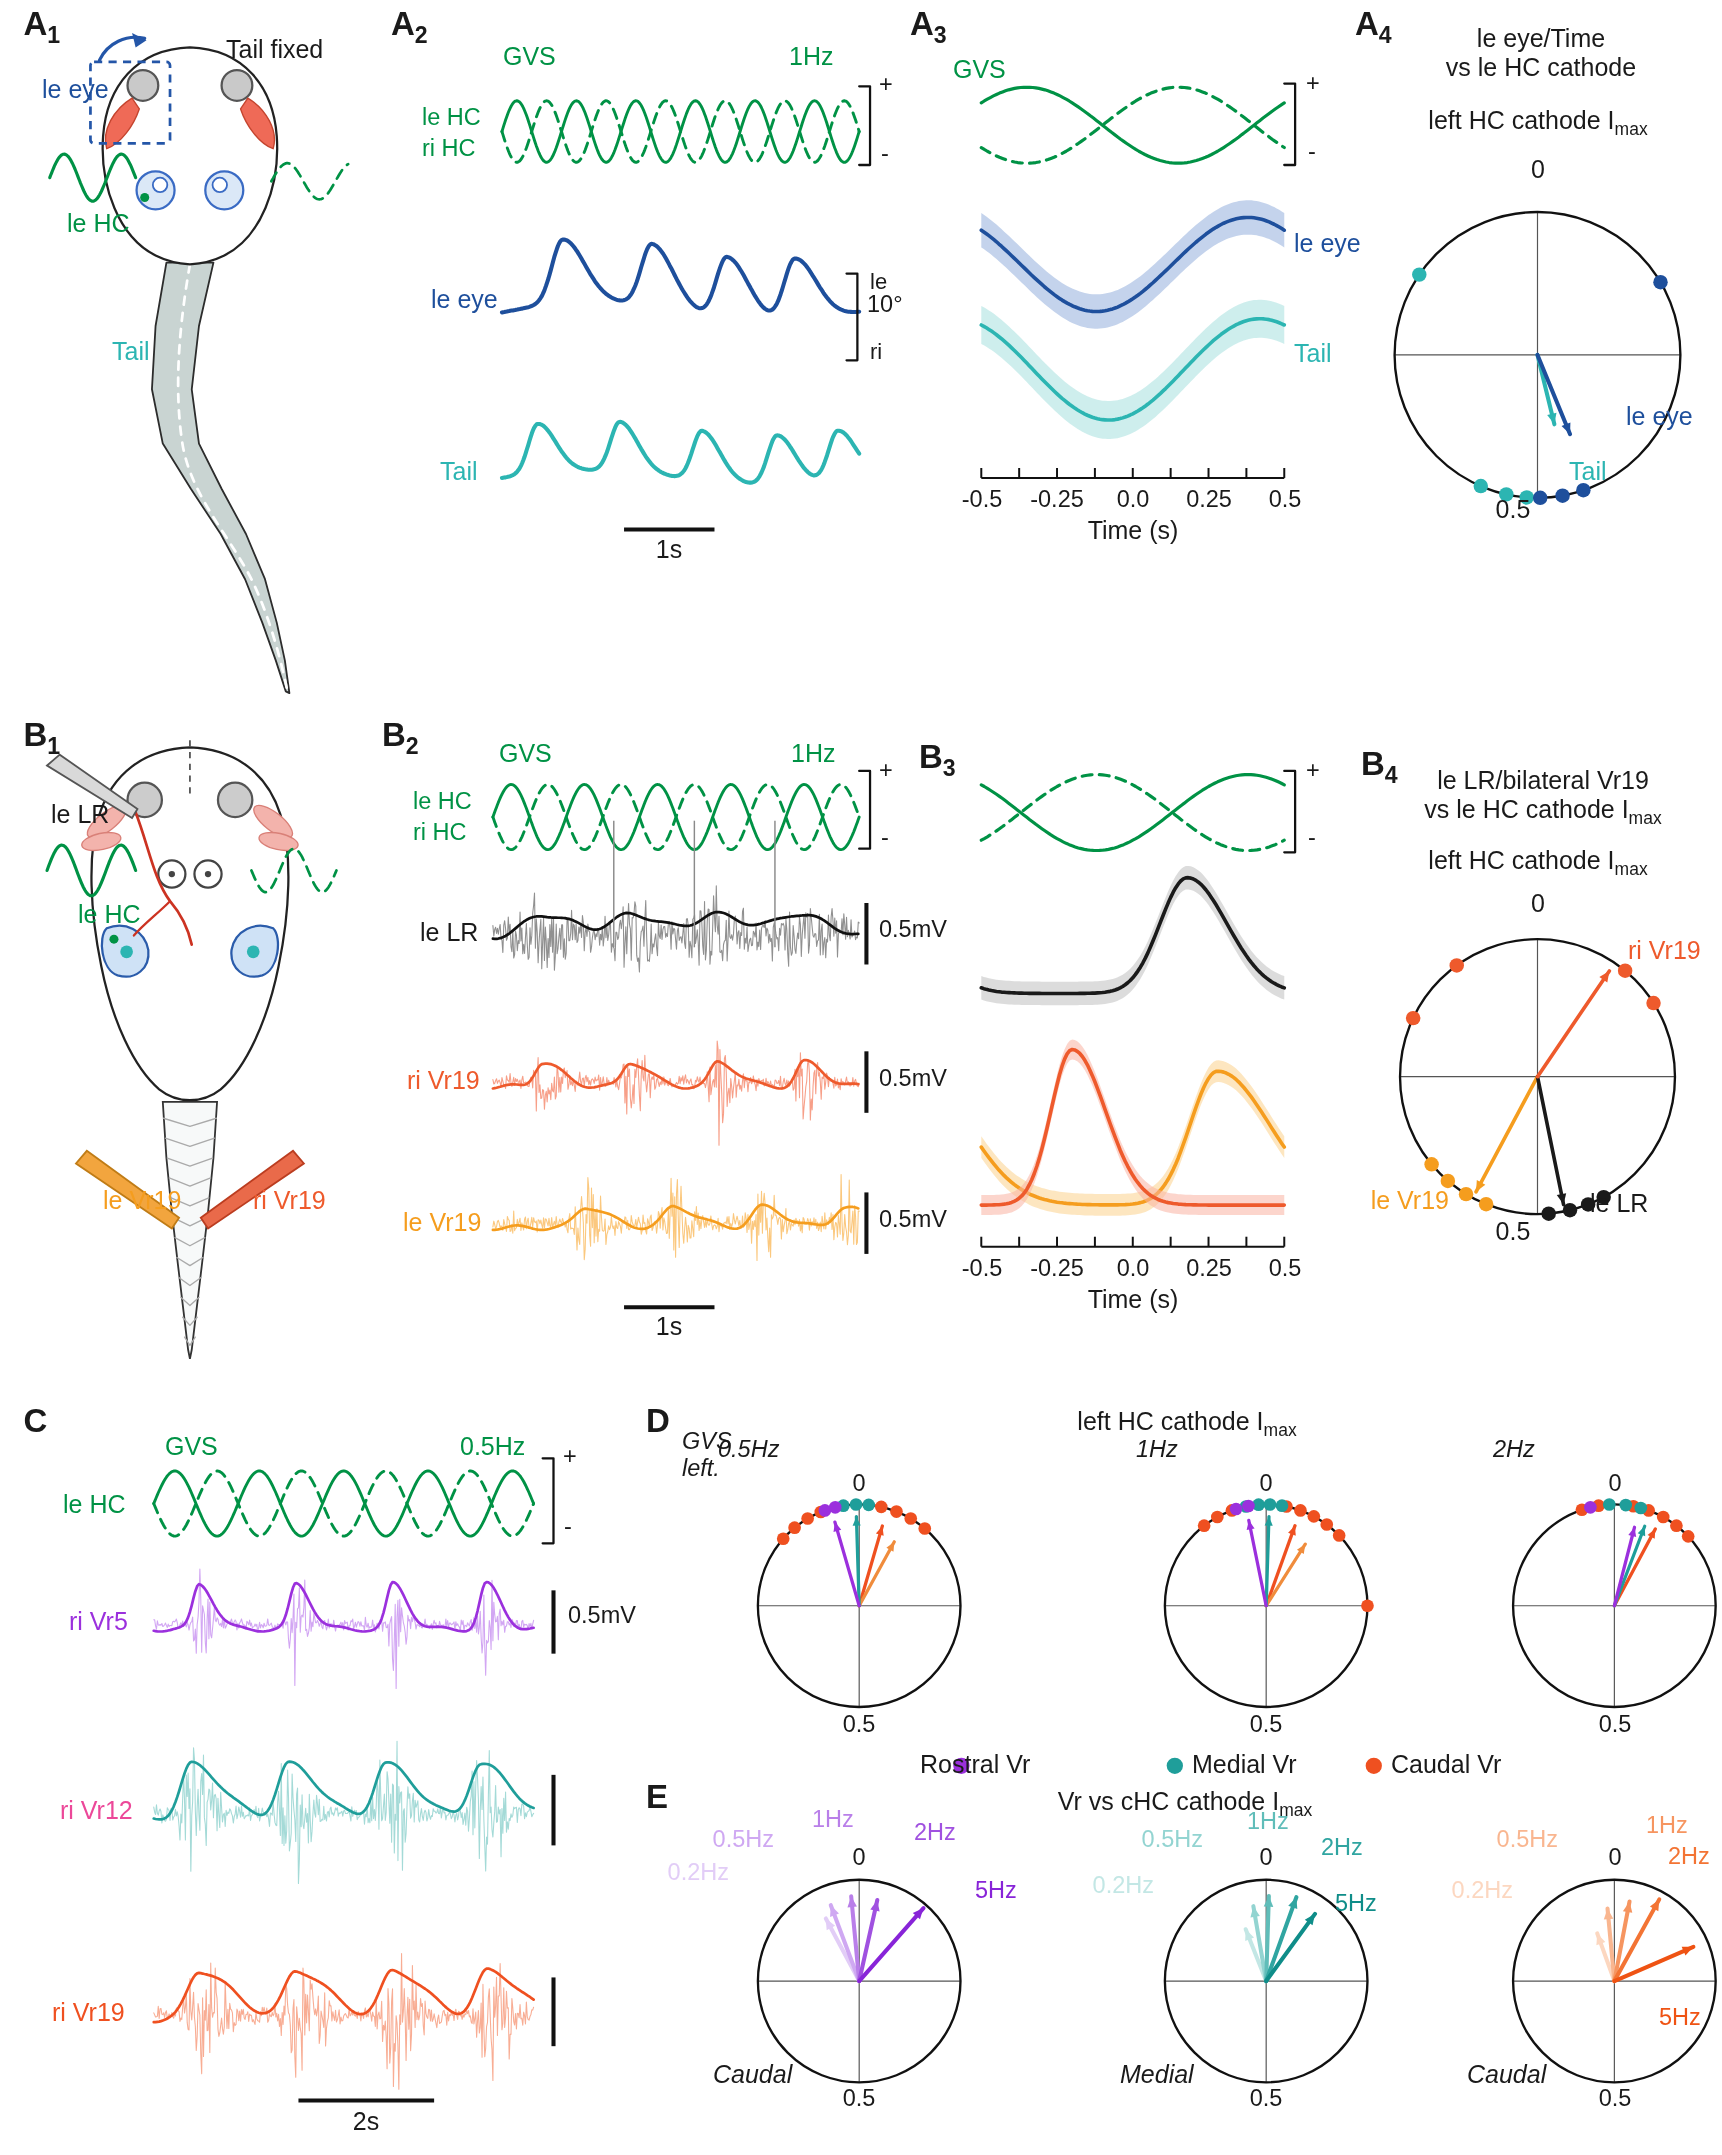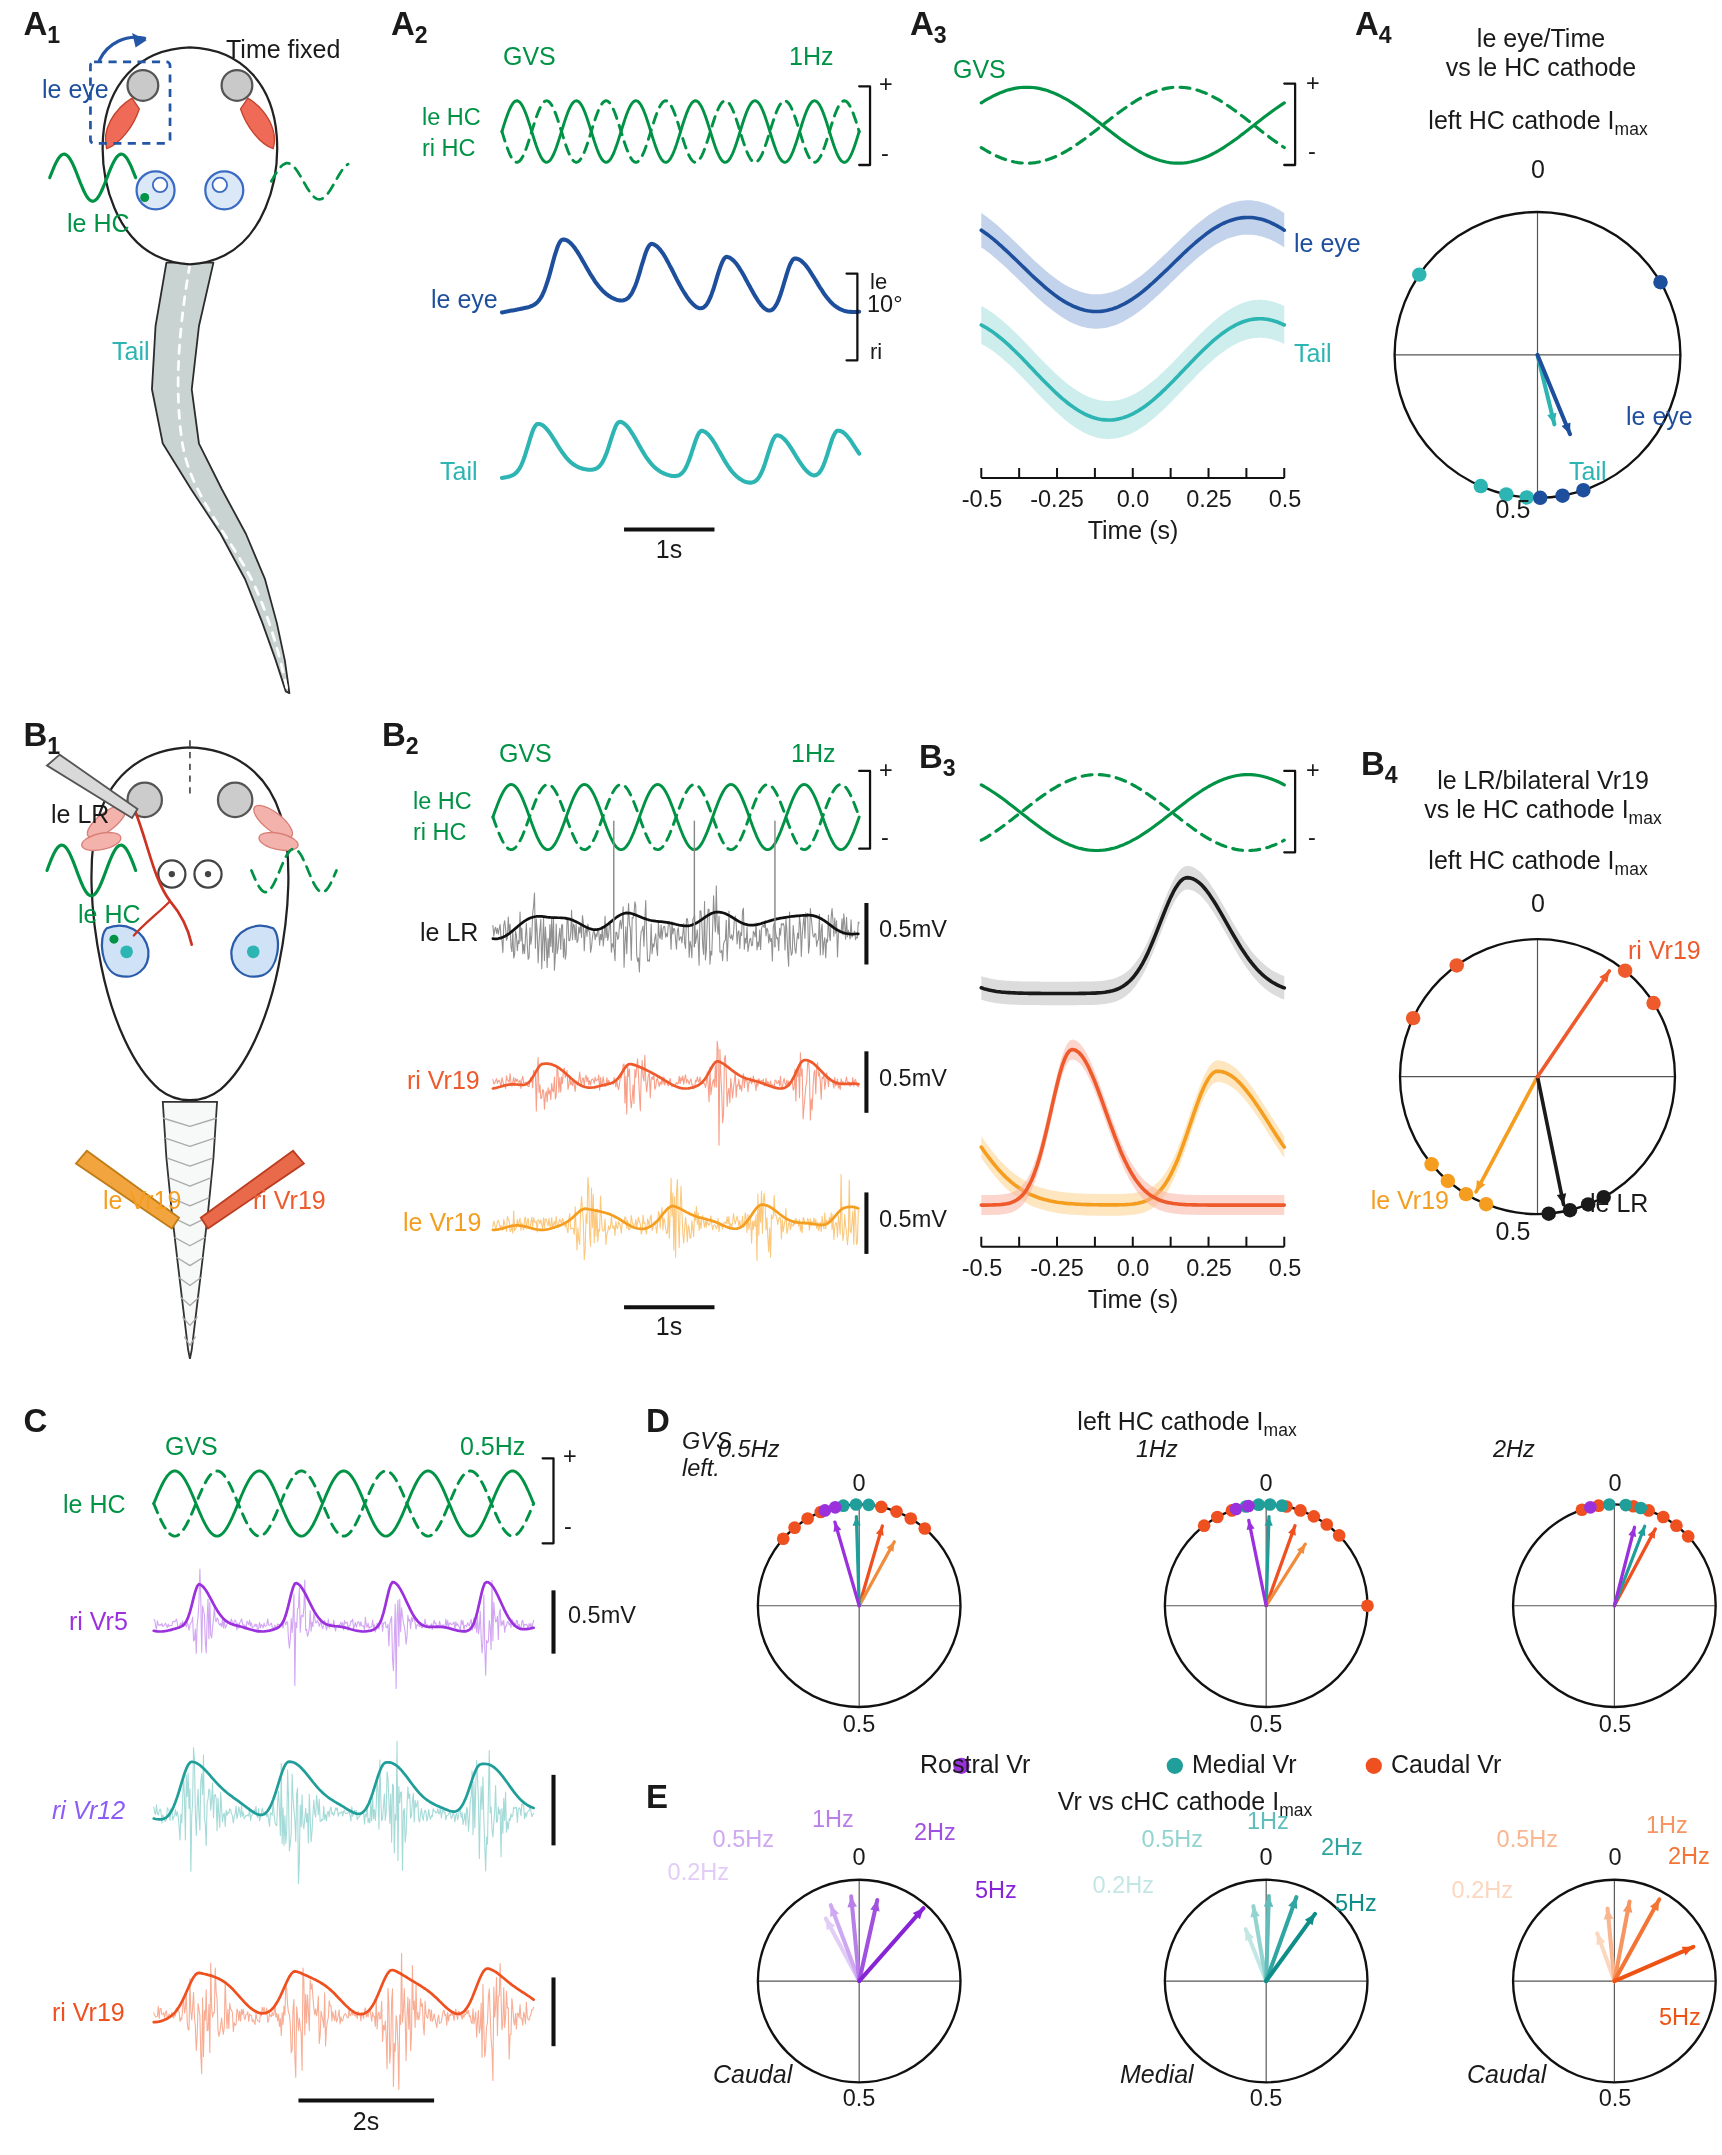--- a/index.html
+++ b/index.html
@@ -312,21 +312,21 @@
         <path d="M1785 2190 L1801.789365786881 2101.9870623347097" fill="none" stroke="#f69560" stroke-width="4.5" stroke-linecap="round" stroke-linejoin="round"></path>
         <path d="M1801.789365786881 2101.9870623347097 L1804.8 2114.6 L1794.4 2112.7 Z" fill="#f69560"></path>
         <path d="M1785 2190 L1834.6398985794408 2099.70535968828" fill="none" stroke="#f37434" stroke-width="4.5" stroke-linecap="round" stroke-linejoin="round"></path>
         <path d="M1834.6398985794408 2099.70535968828 L1833.6 2112.7 L1824.3 2107.6 Z" fill="#f37434"></path>
         <path d="M1785 2190 L1872.370240365115 2152.191520811569" fill="none" stroke="#ef5313" stroke-width="4.5" stroke-linecap="round" stroke-linejoin="round"></path>
         <path d="M1872.370240365115 2152.191520811569 L1863.6 2161.8 L1859.4 2152.0 Z" fill="#ef5313"></path>
       </g>
     </svg>
 
 <div class="t pl" style="left:23.5px;top:7.2px"><span>A</span><sub>1</sub></div>
-<div class="t f28" style="left:226px;top:36px">Time fixed</div>
+<div class="t f28" style="left:226px;top:36px">Tail fixed</div>
 <div class="t f28" style="left: 42px; top: 76px; color: rgb(30, 79, 156);">le eye</div>
 <div class="t f28" style="left: 67px; top: 210px; color: rgb(0, 146, 69);">le HC</div>
 <div class="t f28" style="left: 112px; top: 338px; color: rgb(44, 181, 178);">Tail</div>
 
 <div class="t pl" style="left:391px;top:7.2px"><span>A</span><sub>2</sub></div>
 <div class="t f28" style="left: 503px; top: 43px; color: rgb(0, 146, 69);">GVS</div>
 <div class="t f28" style="left: 789px; top: 43px; color: rgb(0, 146, 69);">1Hz</div>
 <div class="t f26" style="left: 422px; top: 105px; color: rgb(0, 146, 69);">le HC</div>
 <div class="t f26" style="left: 422px; top: 136px; color: rgb(0, 146, 69);">ri HC</div>
 <div class="t f26" style="left:879px;top:72px">+</div>
@@ -402,21 +402,21 @@
 <div class="t f28 c" style="left:1513px;top:1218px">0.5</div>
 
 <div class="t pl" style="left:23.5px;top:1404px"><span>C</span></div>
 <div class="t f28" style="left: 165px; top: 1433px; color: rgb(0, 146, 69);">GVS</div>
 <div class="t f28" style="left: 460px; top: 1433px; color: rgb(0, 146, 69);">0.5Hz</div>
 <div class="t f28" style="left: 63px; top: 1491px; color: rgb(0, 146, 69);">le HC</div>
 <div class="t f26" style="left:563px;top:1444px">+</div>
 <div class="t f26" style="left:564px;top:1514px">-</div>
 <div class="t f28" style="left: 69px; top: 1608px; color: rgb(155, 48, 221);">ri Vr5</div>
 <div class="t f26" style="left:568px;top:1603px">0.5mV</div>
-<div class="t f28" style="left: 52px; top: 1797px; color: #8b5cf6; font-style: italic;">ri Vr12</div>
+<div class="t f28" style="left: 60px; top: 1797px; color: #ec4899;">ri Vr12</div>
 <div class="t f28" style="left: 52px; top: 1999px; color: rgb(239, 80, 32);">ri Vr19</div>
 <div class="t f28 c" style="left:366px;top:2108px">2s</div>
 
 <div class="t pl" style="left:646px;top:1404px"><span>D</span></div>
 <div class="t f28 c" style="left:1187px;top:1408px"><span>left HC cathode I</span><sub>max</sub></div>
 <div class="t f26 i" style="left:682px;top:1429px">GVS</div>
 <div class="t f26 i" style="left:682px;top:1456px">left.</div>
 <div class="t f26 i" style="left:718px;top:1437px">0.5Hz</div>
 <div class="t f26 i" style="left:1136px;top:1437px">1Hz</div>
 <div class="t f26 i" style="left:1493px;top:1437px">2Hz</div>

